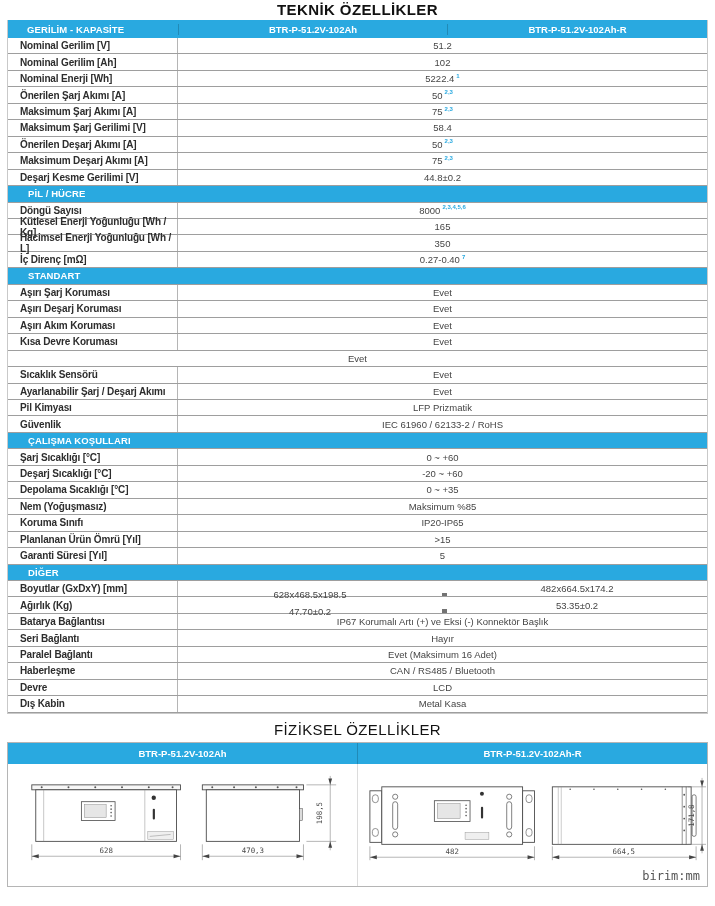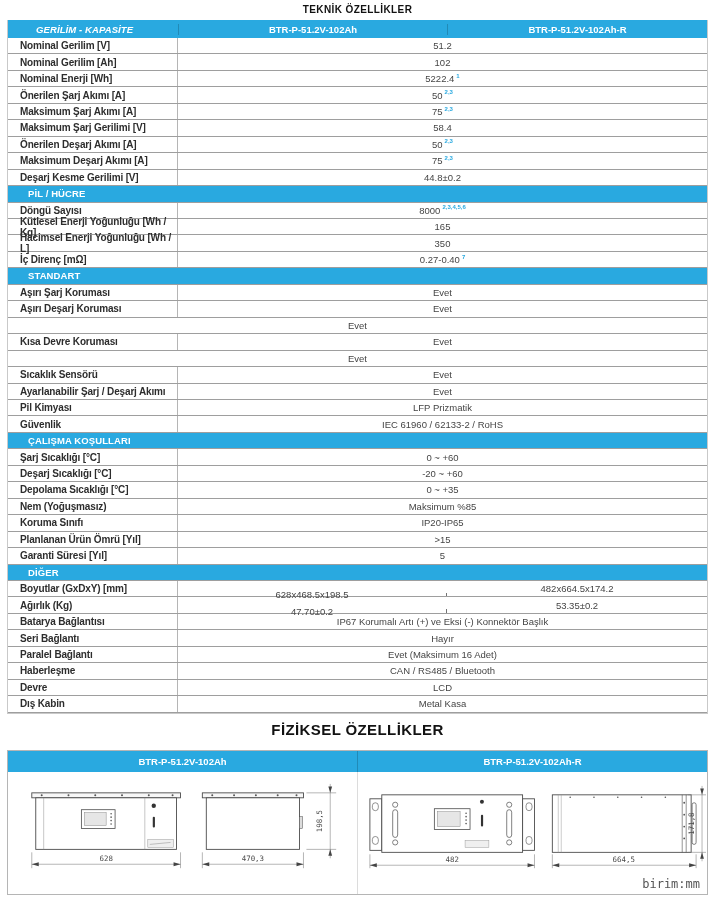--- a/index.html
+++ b/index.html
@@ -1,41 +1,41 @@
 <!DOCTYPE html>
 <html style="--accent: #29a9e0;"><head>
 <meta charset="utf-8">
 <style>
   html,body{margin:0;padding:0;width:715px;height:906px;overflow:hidden;background:#fff;
     font-family:"Liberation Sans",sans-serif;-webkit-font-smoothing:antialiased;}
   :root{--accent:#29a9e0;}
-  .page-title{height:18px;line-height:18px;text-align:center;font-size:10px;font-weight:bold;
+  .page-title{height:18px;line-height:18px;text-align:center;font-size:15px;font-weight:bold;
     color:#121212;letter-spacing:.4px;margin-top:1px;}
   
   .spec-table{margin:1px 7px 0 7px;border-left:1px solid #c9c9c9;border-right:1px solid #c9c9c9;
     border-bottom:1px solid #c9c9c9;}
   .hdr{display:flex;background:var(--accent);height:18px;align-items:center;color:#fff;
     font-weight:bold;font-size:9.5px;box-sizing:border-box;}
-  .hdr .c-label{width:170px;padding-left:28px;box-sizing:border-box;letter-spacing:.1px;font-style:italic;}
+  .hdr .c-label{width:170px;padding-left:19px;box-sizing:border-box;letter-spacing:.1px;}
   .hdr .c-v1{width:269px;text-align:center;border-left:1px solid rgba(0,0,0,.18);box-sizing:border-box;}
   .hdr .c-v2{flex:1;text-align:center;border-left:1px solid rgba(0,0,0,.18);box-sizing:border-box;}
   .section-bar{background:var(--accent);color:#fff;font-weight:bold;font-size:9.5px;height:16.46px;
     line-height:15.5px;padding-left:20px;box-sizing:border-box;border-bottom:1px solid #9e9e9e;letter-spacing:.1px;}
   .row{display:flex;height:16.46px;box-sizing:border-box;border-bottom:1px solid #9e9e9e;
     align-items:stretch;background:#fff;}
   .row .label{width:170px;box-sizing:border-box;padding-left:12px;display:flex;align-items:center;
     font-weight:bold;font-size:10px;letter-spacing:-.15px;color:#2d2d2d;border-right:1px solid #b5b5b5;}
   .row .value{flex:1;display:flex;align-items:center;justify-content:center;font-size:9.5px;color:#454545;}
   .row .v1{width:269px;box-sizing:border-box;display:flex;align-items:center;justify-content:center;
-    font-size:9.5px;color:#454545;border-right:1px solid #737373;margin-top:12px;}
+    font-size:9.5px;color:#454545;border-right:5px solid #737373;margin-top:12px;}
   .row .v2{flex:1;display:flex;align-items:center;justify-content:center;font-size:9.5px;color:#454545;}
   sup.fn{color:var(--accent);font-size:6px;line-height:1;margin-left:2px;position:relative;top:-3px;font-weight:bold;}
   
-  .phys-title{height:18px;line-height:18px;text-align:center;font-size:15px;font-weight:bold;
-    color:#121212;letter-spacing:.4px;margin-top:7px;margin-bottom:11px;}
+  .phys-title{height:18px;line-height:18px;text-align:center;font-size:15px;font-weight:normal;
+    color:#121212;letter-spacing:.4px;margin-top:7px;margin-bottom:3px;}
   .phys-box{margin:0 7px;border:1px solid #b5b5b5;height:143px;position:relative;box-sizing:content-box;}
   .phys-header{display:flex;background:var(--accent);height:21px;}
   .phys-header .ph-cell{flex:1;color:#fff;font-weight:bold;font-size:9.5px;text-align:center;line-height:21px;}
   .phys-header .ph-cell:first-child{border-right:1px solid rgba(0,0,0,.18);box-sizing:border-box;}
   .phys-body{display:flex;height:122px;position:relative;}
   .half{flex:1;position:relative;}
   .half.left{border-right:1px solid #dcdcdc;}
   .half svg{position:absolute;left:0;top:3px;}
   .dim-text{font-family:"DejaVu Sans Mono",monospace;font-size:7.5px;fill:#4a4a4a;}
   .unit-note{position:absolute;right:7px;bottom:3px;font-family:"DejaVu Sans Mono",monospace;
@@ -146,20 +146,21 @@
           <span>Evet</span>
         </div>
       </div>
       <div class="row">
         <div class="label">Aşırı Deşarj Koruması</div>
         <div class="value">
           <span>Evet</span>
         </div>
       </div>
       <div class="row">
+        <div class="label">Aşırı Akım Koruması</div>
         <div class="value">
           <span>Evet</span>
         </div>
       </div>
       <div class="row">
         <div class="label">Kısa Devre Koruması</div>
         <div class="value">
           <span>Evet</span>
         </div>
       </div>

